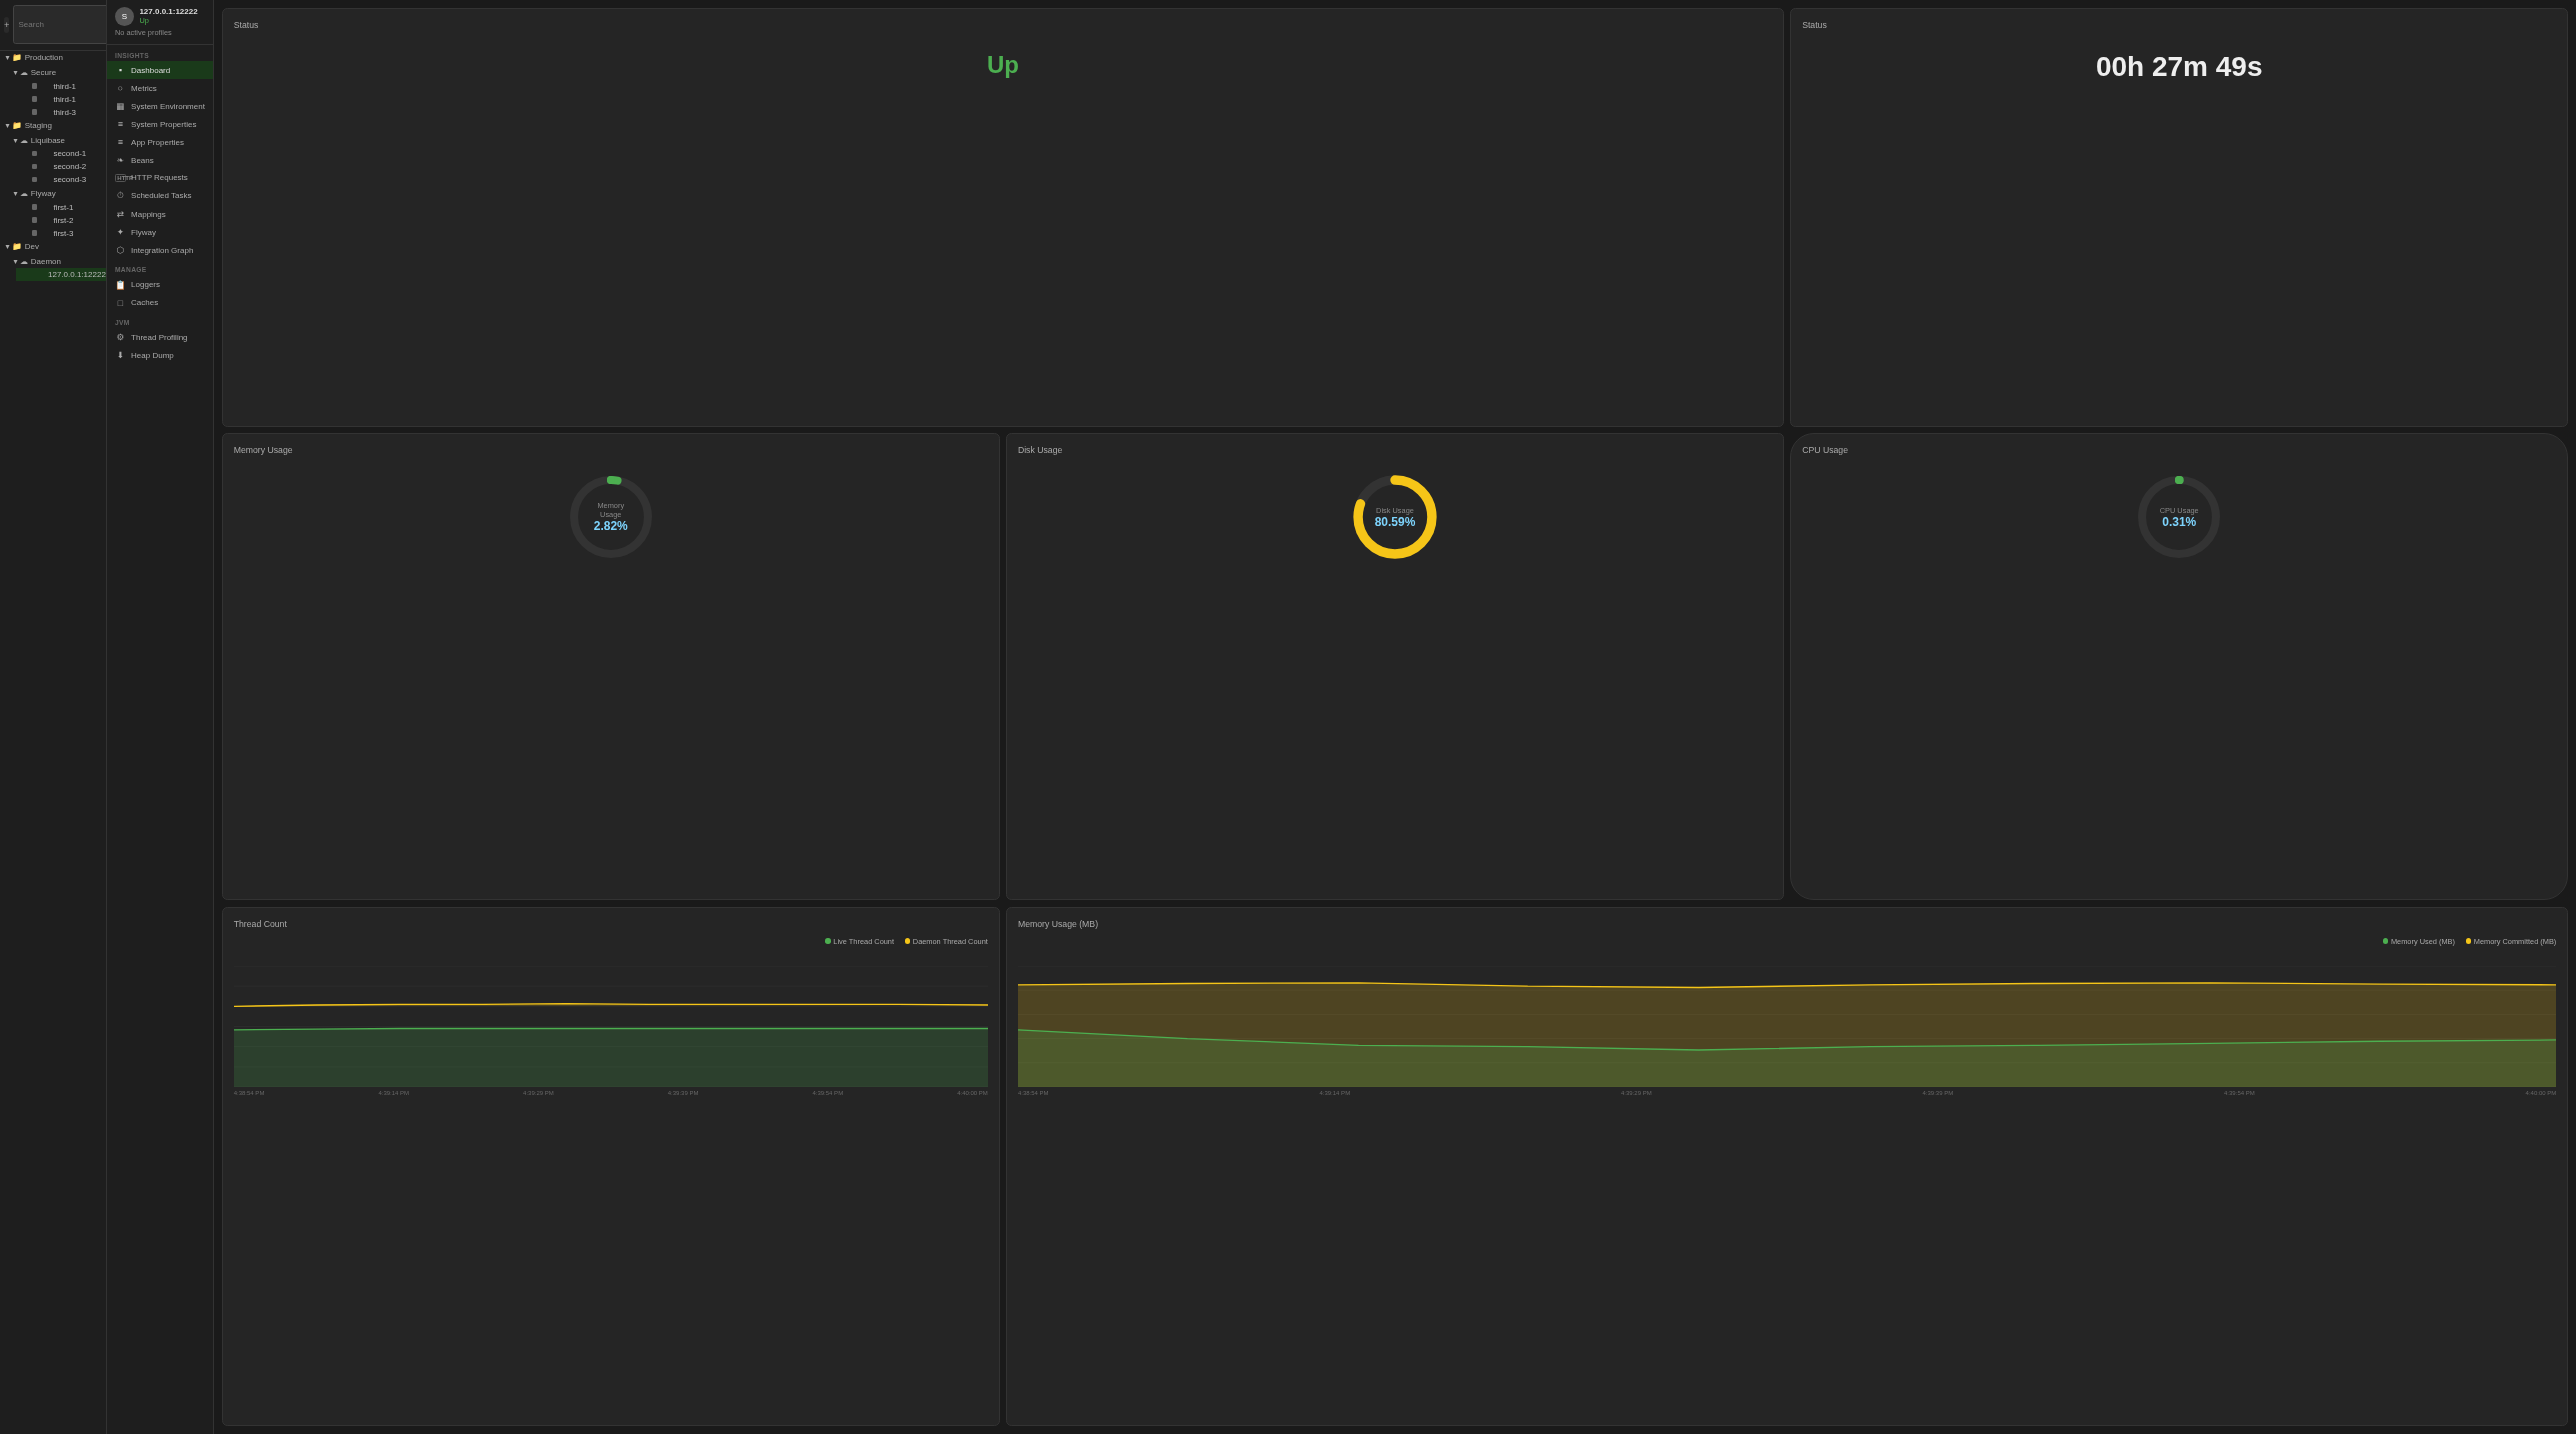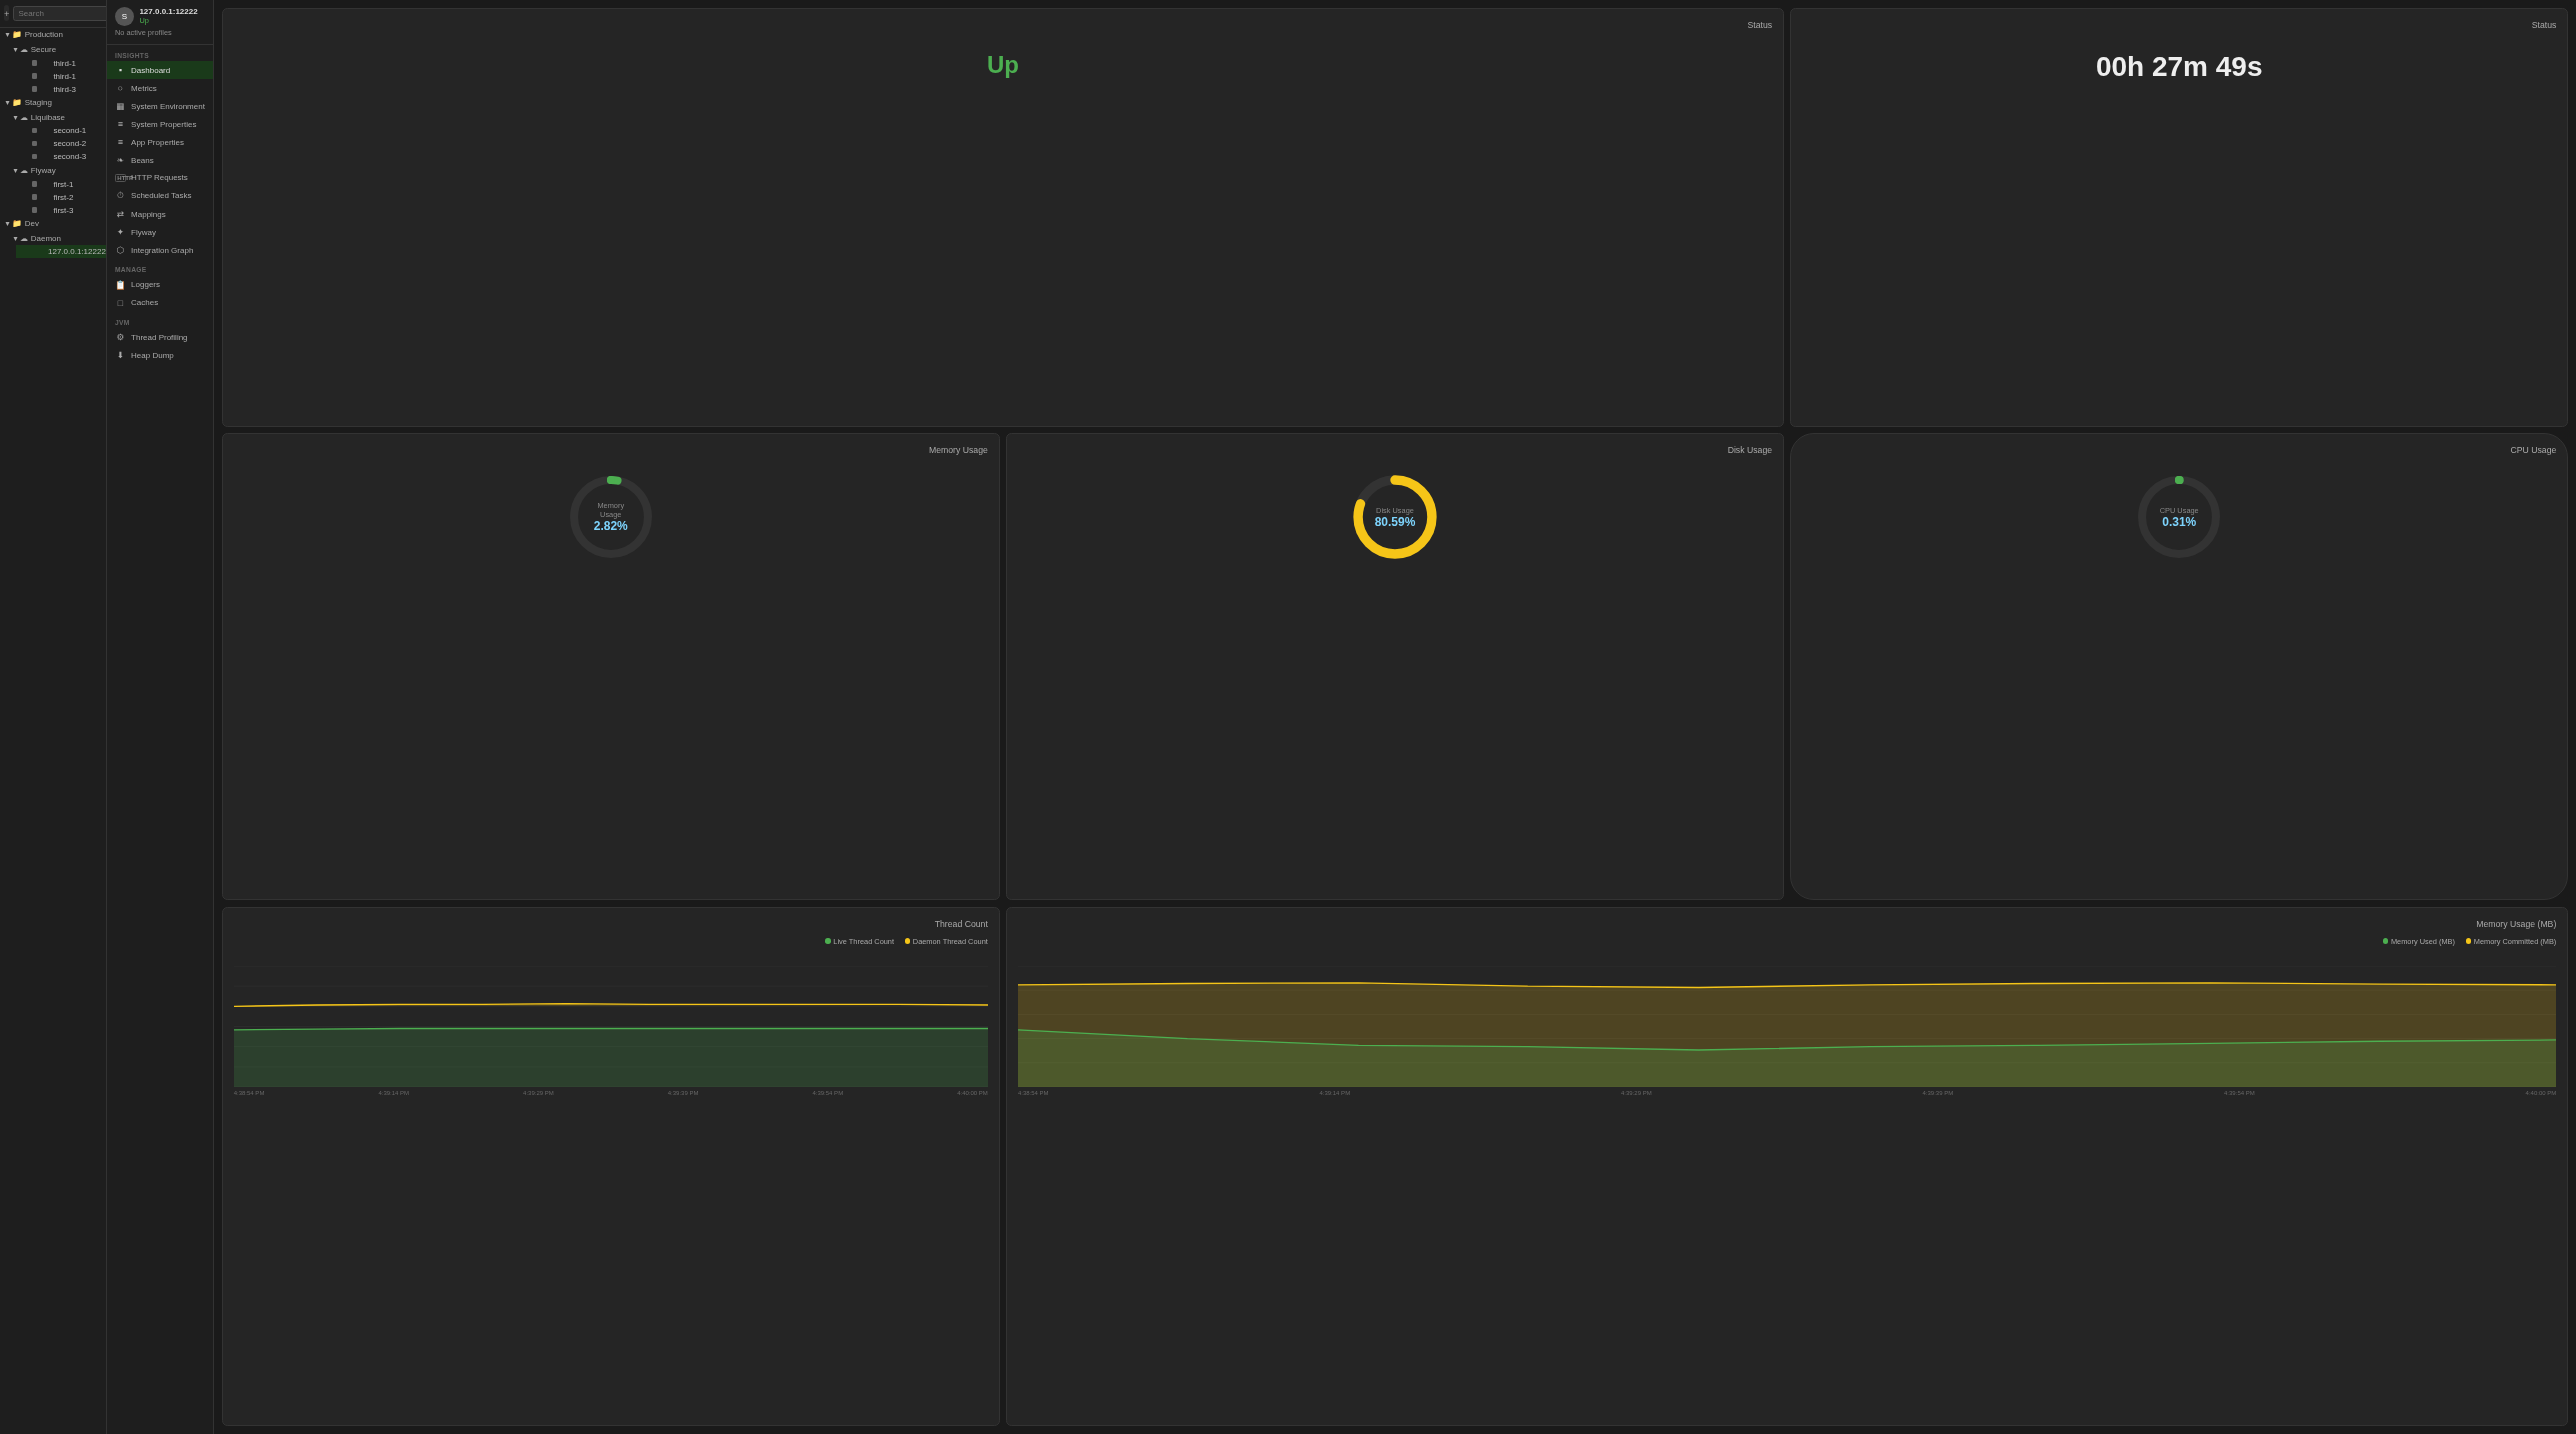--- a/index.html
+++ b/index.html
@@ -39,21 +39,21 @@
       cursor: pointer;
       display: flex; align-items: center; justify-content: center;
       font-size: 9.4px;
     }
     .search-box {
       flex: 1;
       background: #2a2a2a;
       border: 0.7px solid #444;
       border-radius: 2.7px;
       color: #ccc;
-      padding: 2px 4px;
+      padding: 14px 4px;
       font-size: 8px;
     }
     .tree-group { margin-left: 8px; }
     .group-header {
       display: flex; align-items: center; gap: 2.7px;
       padding: 2.7px 5.4px;
       color: #aaa;
       font-size: 8px;
       cursor: pointer;
     }
@@ -126,21 +126,21 @@
       gap: 6.7px;
     }
 
     .card {
       background: #252525;
       border-radius: 5.4px;
       padding: 10.7px;
       border: 0.7px solid #333;
     }
     .card-title {
-      font-size: 8.7px; color: #aaa; margin-bottom: 8px; font-weight: 500; text-align: right;
+      font-size: 8.7px; color: #aaa; margin-bottom: 8px; font-weight: 500;
     }
     .card-status {
       grid-column: 1 / 3;
     }
     .card-uptime {
       grid-column: 3 / 4;
     }
     .card-memory { grid-column: 1 / 2; }
     .card-disk { grid-column: 2 / 3; }
     .card-cpu { grid-column: 3 / 4; border-radius: 24px; }

